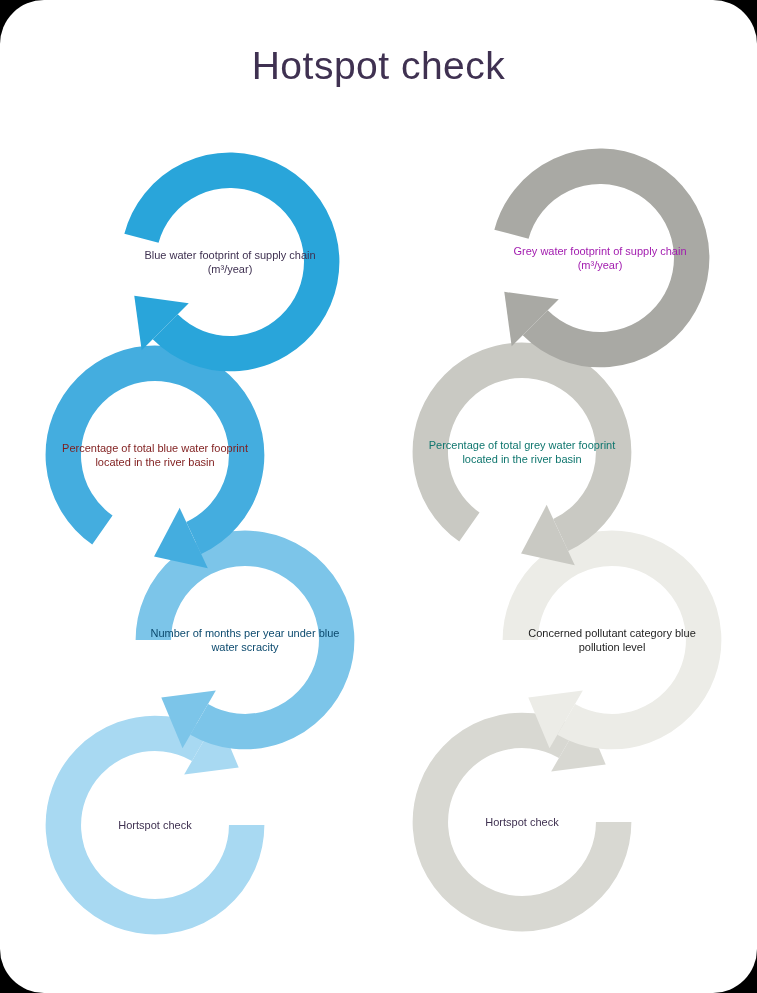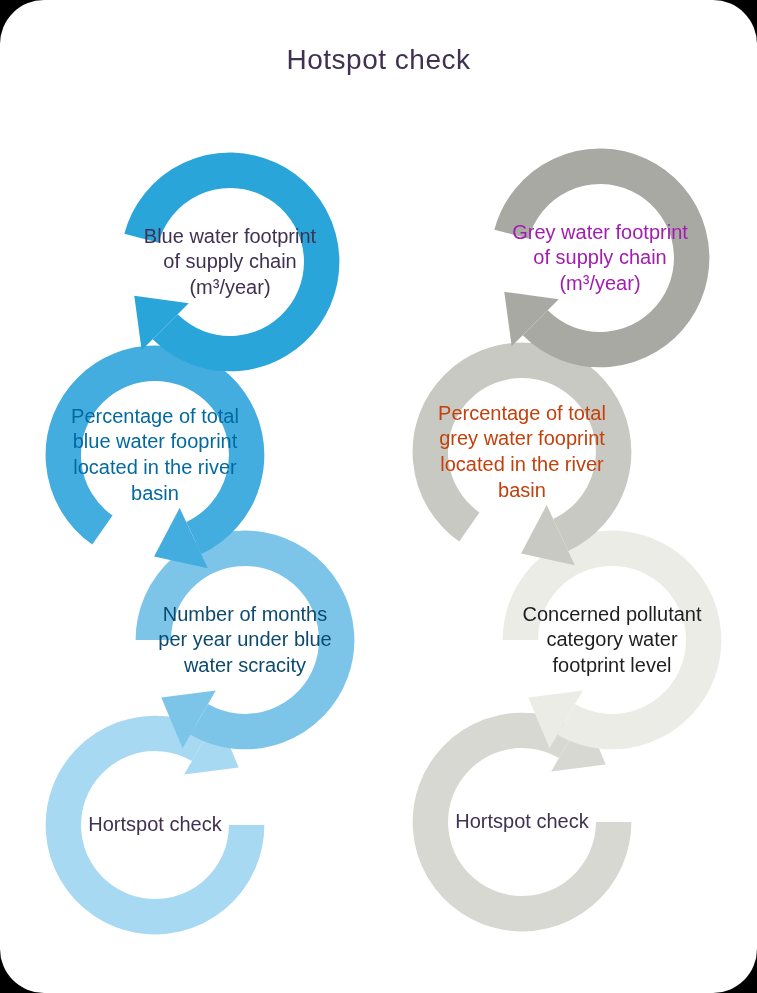--- a/index.html
+++ b/index.html
@@ -19,21 +19,21 @@
     background: #ffffff;
     border-radius: 44px;
     overflow: hidden;
   }
   .page-title {
     position: absolute;
     top: 44px;
     left: 0;
     width: 100%;
     text-align: center;
-    font-size: 28px;
+    font-size: 39px;
     letter-spacing: 0.5px;
   }
   .node {
     position: absolute;
     width: 250px;
     height: 250px;
   }
   .node svg {
     position: absolute;
     inset: 0;
@@ -47,21 +47,21 @@
     stroke-linecap: butt;
   }
   .label {
     position: absolute;
     inset: 0;
     display: flex;
     align-items: center;
     justify-content: center;
     text-align: center;
     padding: 0 30px;
-    font-size: 20px;
+    font-size: 11px;
     line-height: 1.28;
   }
 </style>
 </head>
 <body style="background: rgb(0, 0, 0);">
 
 <div class="card" style="background: rgb(255, 255, 255);">
 
   <div class="page-title" style="color: rgb(63, 49, 81);">Hotspot check</div>
 
@@ -71,21 +71,21 @@
       <polygon points="28.1,152.5 35.2,204.8 80.4,159.6" fill="#29A5DA"></polygon>
     </svg>
     <div class="label" style="color: rgb(63, 49, 81);">Blue water footprint of supply chain (m³/year)</div>
   </div>
 
   <div class="node" style="left:30px; top:330px; z-index:13">
     <svg viewBox="0 0 240 240" style="transform:rotate(-70deg)">
       <path class="arc" d="M 35 97.2 A 88 88 0 1 1 57.8 182.2" stroke="#44ADDF"></path>
       <polygon points="28.1,152.5 35.2,204.8 80.4,159.6" fill="#44ADDF"></polygon>
     </svg>
-    <div class="label" style="color: #0369a1;">Percentage of total blue water fooprint located in the river basin</div>
+    <div class="label" style="color: #7f1d1d;">Percentage of total blue water fooprint located in the river basin</div>
   </div>
 
   <div class="node" style="left:120px; top:515px; z-index:12">
     <svg viewBox="0 0 240 240" style="transform:rotate(-15deg)">
       <path class="arc" d="M 35 97.2 A 88 88 0 1 1 57.8 182.2" stroke="#7CC5E9"></path>
       <polygon points="28.1,152.5 35.2,204.8 80.4,159.6" fill="#7CC5E9"></polygon>
     </svg>
     <div class="label" style="color: #0c4a6e;">Number of months per year under blue water scracity</div>
   </div>
 
@@ -103,29 +103,29 @@
       <polygon points="28.1,152.5 35.2,204.8 80.4,159.6" fill="#A9A9A4"></polygon>
     </svg>
     <div class="label" style="color: #a21caf;">Grey water footprint of supply chain (m³/year)</div>
   </div>
 
   <div class="node" style="left:397px; top:327px; z-index:23">
     <svg viewBox="0 0 240 240" style="transform:rotate(-70deg)">
       <path class="arc" d="M 35 97.2 A 88 88 0 1 1 57.8 182.2" stroke="#C9C9C3"></path>
       <polygon points="28.1,152.5 35.2,204.8 80.4,159.6" fill="#C9C9C3"></polygon>
     </svg>
-    <div class="label" style="color: #c2410c;">Percentage of total grey water fooprint located in the river basin</div>
+    <div class="label" style="color: #0f766e;">Percentage of total grey water fooprint located in the river basin</div>
   </div>
 
   <div class="node" style="left:487px; top:515px; z-index:22">
     <svg viewBox="0 0 240 240" style="transform:rotate(-15deg)">
       <path class="arc" d="M 35 97.2 A 88 88 0 1 1 57.8 182.2" stroke="#ECECE7"></path>
       <polygon points="28.1,152.5 35.2,204.8 80.4,159.6" fill="#ECECE7"></polygon>
     </svg>
-    <div class="label" style="color: rgb(31, 31, 31);">Concerned pollutant category water footprint level</div>
+    <div class="label" style="color: rgb(31, 31, 31);">Concerned pollutant category blue pollution level</div>
   </div>
 
   <div class="node" style="left:397px; top:697px; z-index:21">
     <svg viewBox="0 0 240 240" style="transform:rotate(165deg)">
       <path class="arc" d="M 35 97.2 A 88 88 0 1 1 57.8 182.2" stroke="#D8D8D2"></path>
       <polygon points="28.1,152.5 35.2,204.8 80.4,159.6" fill="#D8D8D2"></polygon>
     </svg>
     <div class="label" style="color: rgb(63, 49, 81);">Hortspot check</div>
   </div>
 

